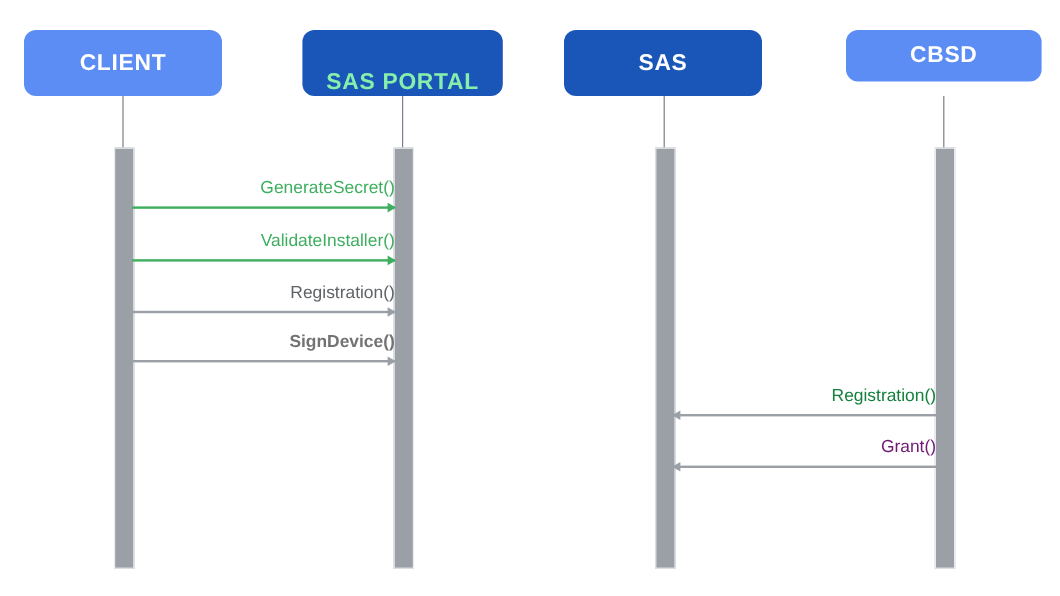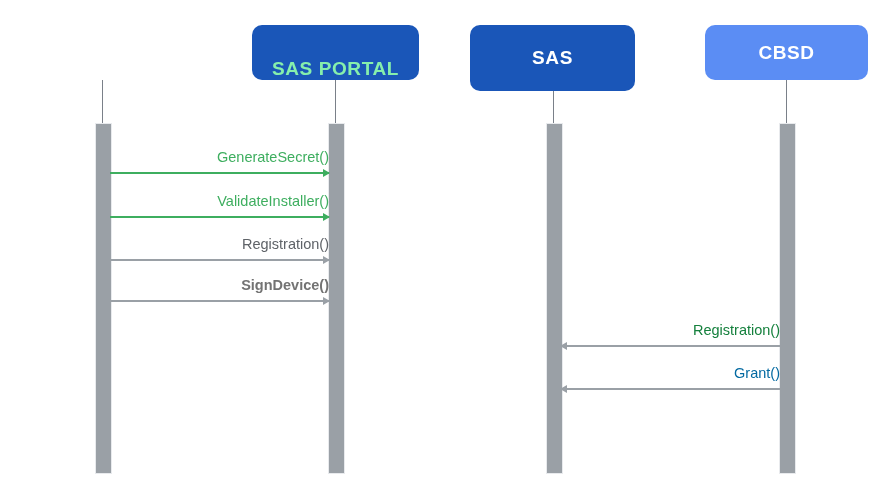--- a/index.html
+++ b/index.html
@@ -81,33 +81,36 @@
     white-space: nowrap;
     user-select: none;
   }
 </style>
 </head>
 <body>
 
 <div id="diagram-root" style="width: 883px; height: 497px; background: rgb(255, 255, 255);">
     <div class="lifeline" style="left: 102px; top: 80px; height: 43px; background: rgb(122, 128, 137);"></div>
     <div class="activation-bar" style="left: 95px; top: 123px; width: 15px; height: 349px; background: rgb(154, 160, 166);"></div>
+    <div class="participant-box" style="left: 20px; top: 25px; width: 165px; height: 55px; background: rgb(91, 141, 244);">
+      <span style="color: rgb(255, 255, 255);">CLIENT</span>
+    </div>
     <div class="lifeline" style="left: 335px; top: 80px; height: 43px; background: rgb(122, 128, 137);"></div>
     <div class="activation-bar" style="left: 328px; top: 123px; width: 15px; height: 349px; background: rgb(154, 160, 166);"></div>
     <div class="participant-box" style="left: 252px; top: 25px; width: 167px; height: 55px; background: rgb(26, 86, 184);">
       <span style="color: #86efac; margin-top: 32px;">SAS PORTAL</span>
     </div>
     <div class="lifeline" style="left: 553px; top: 80px; height: 43px; background: rgb(122, 128, 137);"></div>
     <div class="activation-bar" style="left: 546px; top: 123px; width: 15px; height: 349px; background: rgb(154, 160, 166);"></div>
-    <div class="participant-box" style="left: 470px; top: 25px; width: 165px; height: 66px; background: rgb(26, 86, 184);">
+    <div class="participant-box" style="left: 470px; top: 25px; width: 165px; height: 55px; background: rgb(26, 86, 184);">
       <span style="color: rgb(255, 255, 255);">SAS</span>
     </div>
     <div class="lifeline" style="left: 786px; top: 80px; height: 43px; background: rgb(122, 128, 137);"></div>
     <div class="activation-bar" style="left: 779px; top: 123px; width: 15px; height: 349px; background: rgb(154, 160, 166);"></div>
-    <div class="participant-box" style="left: 705px; top: 25px; width: 163px; height: 55px; background: rgb(91, 141, 244);">
+    <div class="participant-box" style="left: 705px; top: 25px; width: 163px; height: 43px; background: rgb(91, 141, 244);">
       <span style="color: rgb(255, 255, 255);">CBSD</span>
     </div>
     <div class="message" style="left: 110px; top: 172px; width: 219px;">
       <div class="message-line" style="background: rgb(62, 174, 95);"></div>
       <div class="message-head to-right" style="border-left-color: rgb(62, 174, 95);"></div>
       <div class="message-label" style="color: rgb(62, 174, 95);">GenerateSecret()</div>
     </div>
     <div class="message" style="left: 110px; top: 216px; width: 219px;">
       <div class="message-line" style="background: rgb(62, 174, 95);"></div>
       <div class="message-head to-right" style="border-left-color: rgb(62, 174, 95);"></div>
@@ -124,15 +127,15 @@
       <div class="message-label" style="color: #737373; font-weight: bold;">SignDevice()</div>
     </div>
     <div class="message" style="left: 561px; top: 345px; width: 219px;">
       <div class="message-line" style="background: rgb(154, 160, 166);"></div>
       <div class="message-head to-left" style="border-right-color: rgb(154, 160, 166);"></div>
       <div class="message-label" style="color: #15803d;">Registration()</div>
     </div>
     <div class="message" style="left: 561px; top: 388px; width: 219px;">
       <div class="message-line" style="background: rgb(154, 160, 166);"></div>
       <div class="message-head to-left" style="border-right-color: rgb(154, 160, 166);"></div>
-      <div class="message-label" style="color: #0369a1;">Grant()</div>
+      <div class="message-label" style="color: #701a75;">Grant()</div>
     </div>
   </div>
 
 </body></html>

